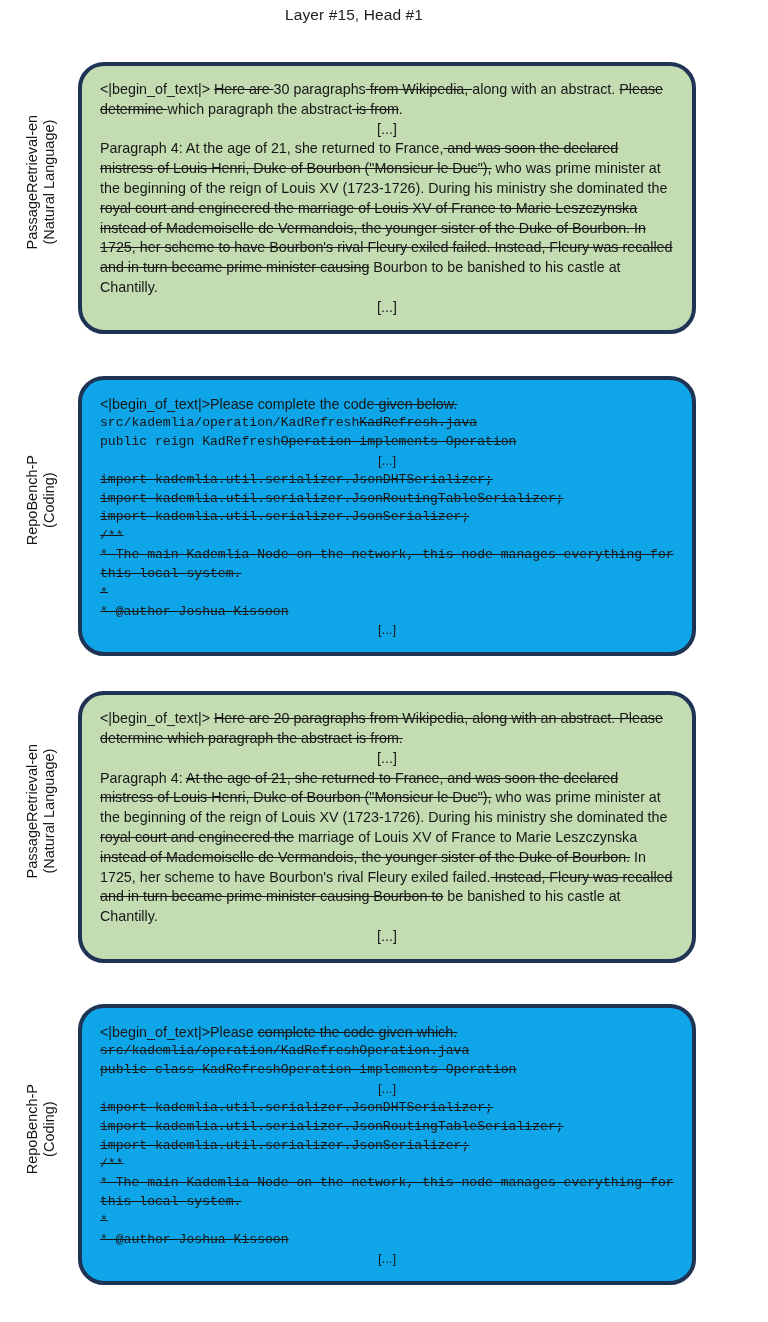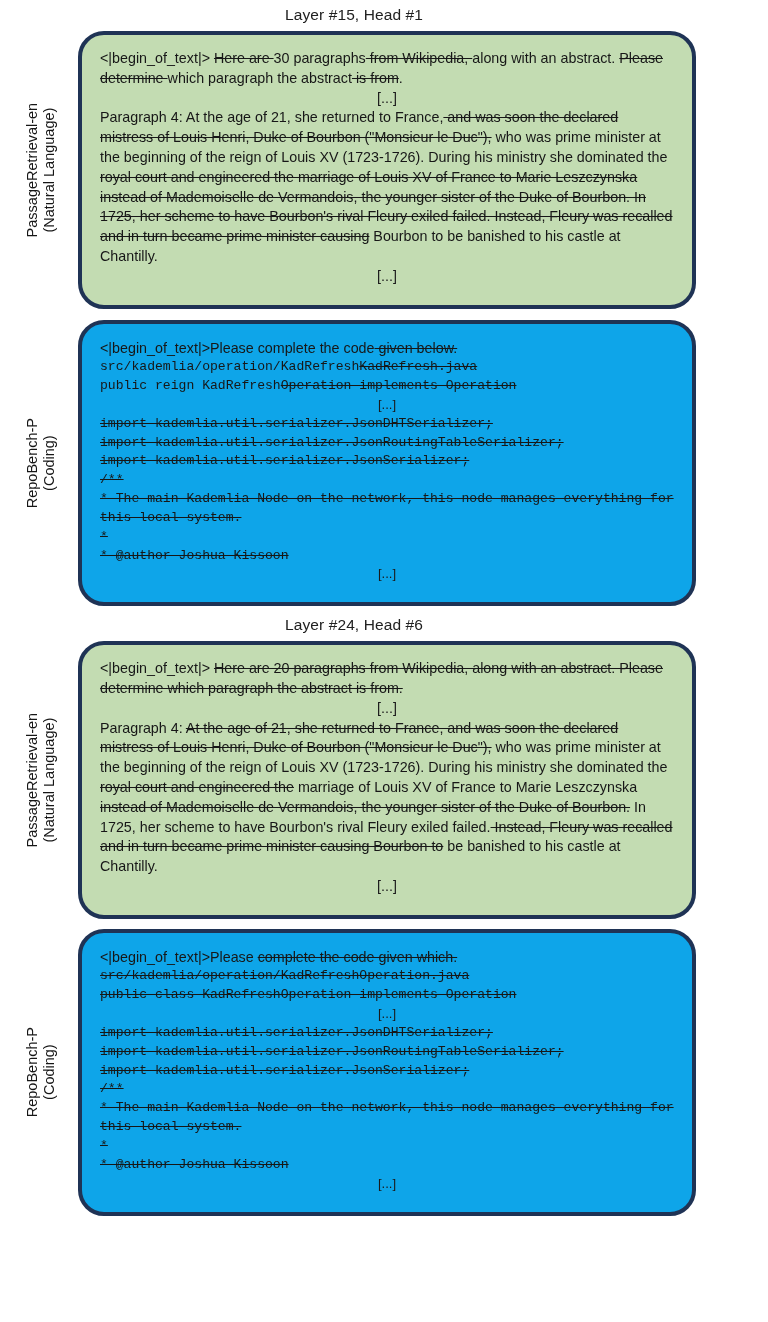--- a/index.html
+++ b/index.html
@@ -61,22 +61,23 @@
     line-height: 1.18;
     color: #161616;
   }
   .row-label-inner .l2 { display: block; }
 
   .panel {
     flex: 1;
     border: 4px solid #1f3355;
     border-radius: 26px;
     box-sizing: border-box;
-    padding: 14px 18px 18px 18px;
+    padding: 14px 18px 12px 18px;
     overflow: hidden;
+    margin-top: 31px;
   }
 
   .panel.green {
     background: #c3dcb2;
   }
   .panel.orange {
     background: #0ea5e9;
   }
 
   .panel.green .body {
@@ -160,21 +161,20 @@
           <p class="para strike"> *</p>
           <p class="para strike"> * @author Joshua Kissoon</p>
           <div class="ellipsis-line">[...]</div>
         </div>
       </div>
     </div>
   </div>
 
   <div class="section" style="margin-top:4px;">
 
-    <div class="section-title">Layer #24, Head #6</div>
 
     <div class="row">
       <div class="row-label">
         <div class="row-label-inner">
           <span>PassageRetrieval-en</span>
           <span class="l2">(Natural Language)</span>
         </div>
       </div>
       <div class="panel green">
         <div class="body">

